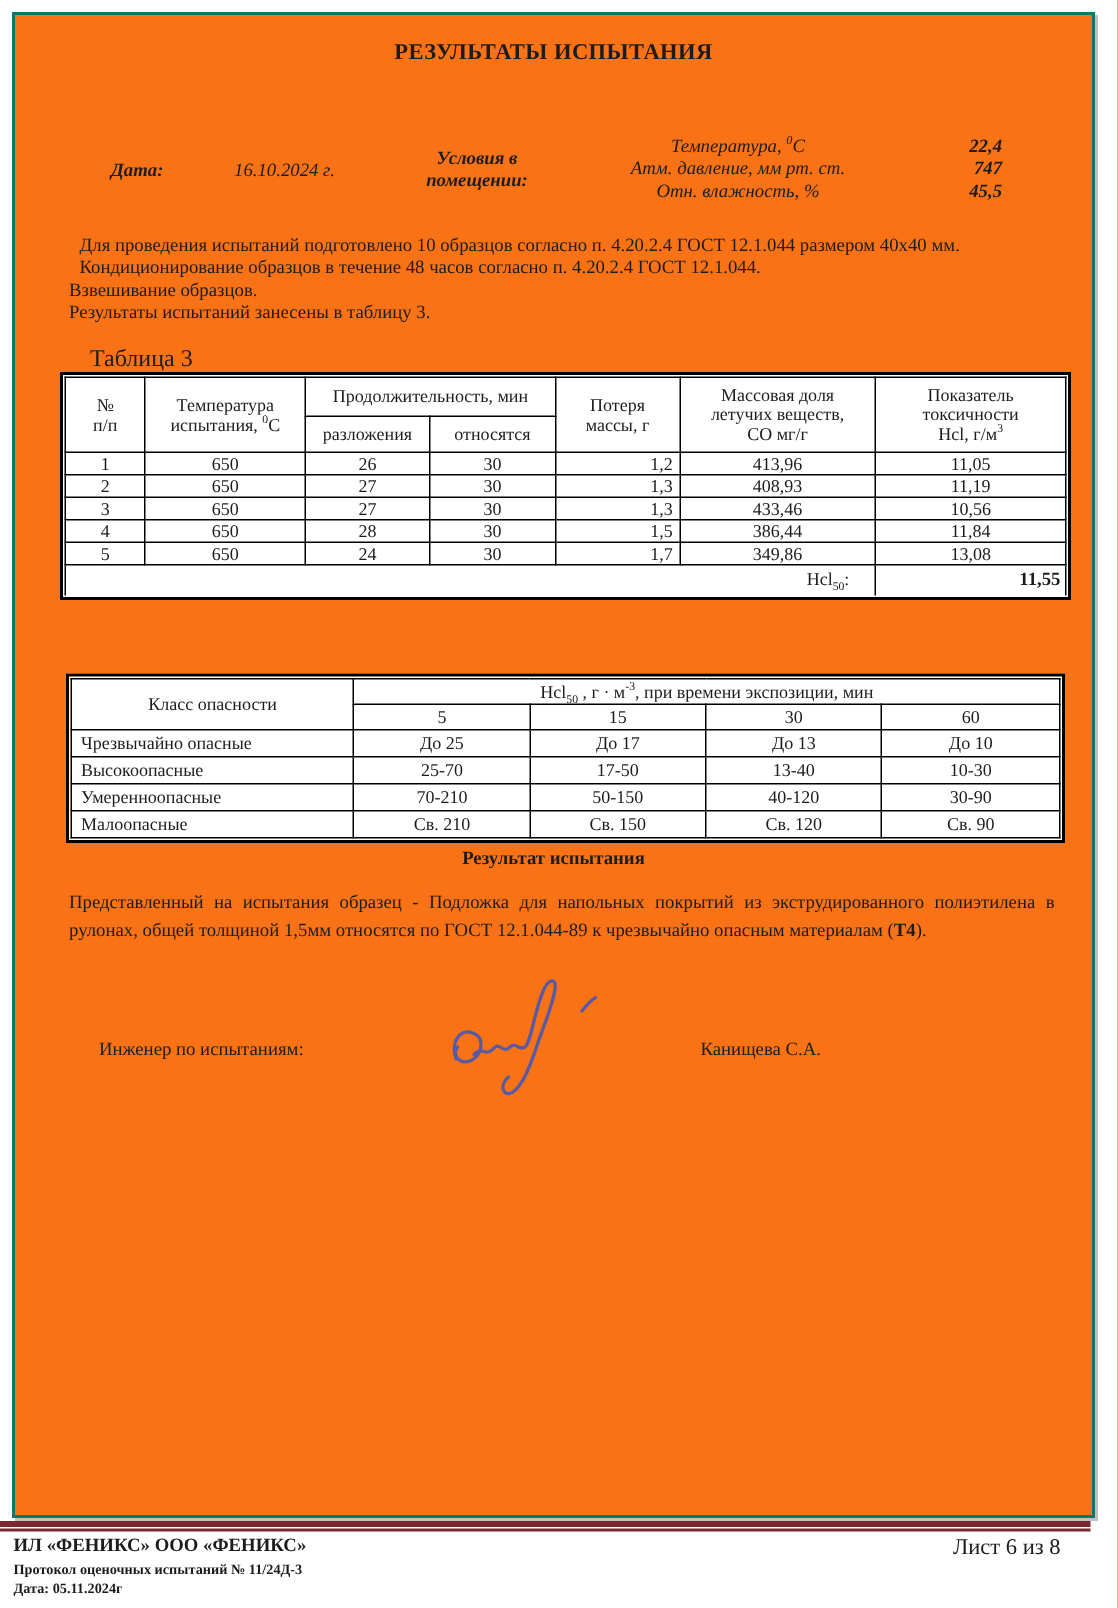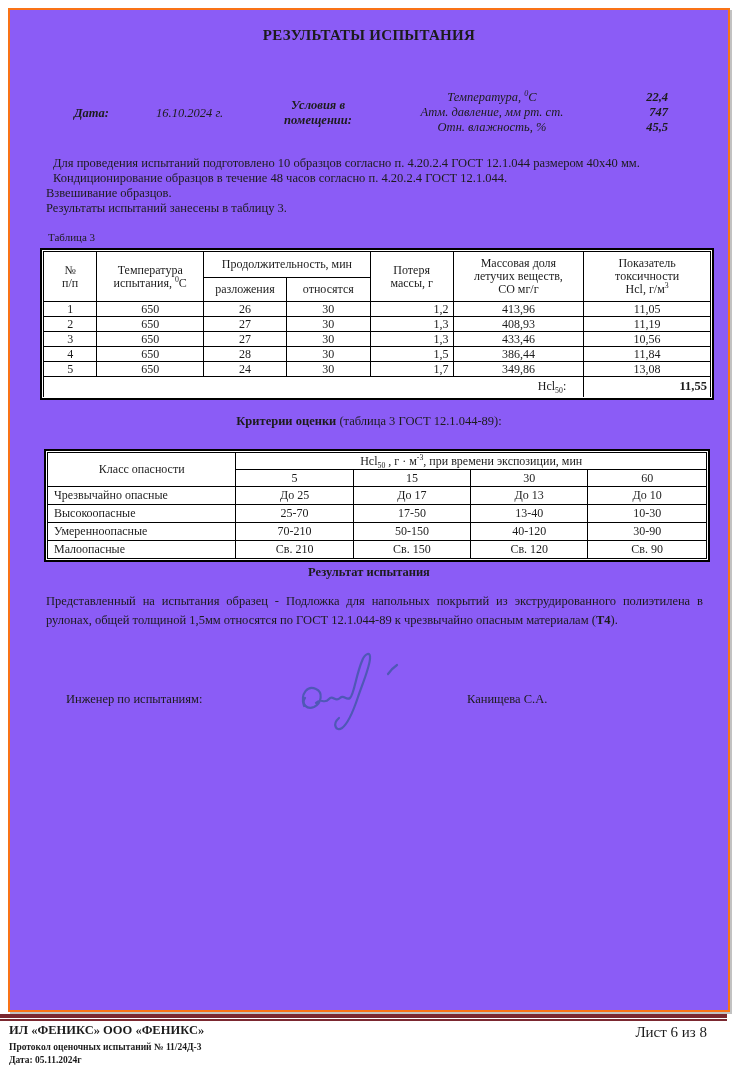--- a/index.html
+++ b/index.html
@@ -3,21 +3,21 @@
 <meta charset="utf-8">
 <style>
   html,body{margin:0;padding:0;}
   body{
     width:745px;height:1072px;position:relative;background:#ffffff;
     font-family:"Liberation Serif","DejaVu Serif",serif;color:#1c1c1c;
     overflow:hidden;
   }
   .sheet{
     position:absolute;left:8px;top:8px;width:722px;height:1004px;
-    border:2px solid #f97316;background:#8b5cf6;box-sizing:border-box;
+    border:2px solid #0f766e;background:#f97316;box-sizing:border-box;
     box-shadow:2px 2px 0 #c2c2c2;
   }
   .abs{position:absolute;}
   
   .title-block{left:0;top:17px;width:100%;text-align:center;}
   .title-l1{font-size:15px;font-weight:bold;letter-spacing:.3px;}
   .title-l2{font-size:13px;font-weight:bold;margin-top:2px;}
   
   .cond{font-style:italic;font-size:12.5px;}
   .cond-date-label{left:64px;top:96px;font-weight:bold;}
@@ -26,21 +26,21 @@
   .cond-params{left:368px;top:80px;width:290px;}
   .cond-row{display:flex;height:15px;line-height:15px;}
   .cond-row .lbl{flex:1;text-align:center;}
   .cond-row .val{width:62px;text-align:right;font-weight:bold;}
   sup{font-size:0.65em;line-height:0;}
   sub{font-size:0.65em;line-height:0;}
   
   .intro{left:36px;top:146px;width:652px;font-size:12.5px;line-height:15px;}
   .intro .ind{padding-left:7px;}
   
-  .tbl-caption{left:38px;top:221px;font-size:11px;}
+  .tbl-caption{left:50px;top:221px;font-size:16px;}
   .tbl-wrap{border:2px solid #000;padding:1px;background:#fff;box-sizing:border-box;}
   .t3-wrap{left:30px;top:238px;width:674px;}
   table{width:100%;border-collapse:collapse;table-layout:fixed;}
   td,th{border:1px solid #000;font-size:12px;font-weight:normal;text-align:center;
         vertical-align:middle;padding:0 3px;box-sizing:border-box;line-height:13px;}
   .t3 thead tr.r1 td,.t3 thead tr.r1 th{height:26px;}
   .t3 thead tr.r2 th{height:24px;}
   .t3 tbody td{height:15px;}
   .t3 .num-r{text-align:right;padding-right:4px;}
   .t3 tfoot td{height:20px;}
@@ -184,23 +184,20 @@
       </tbody>
       <tfoot>
         <tr>
           <td colspan="6" class="foot-label"><span>Hcl</span><sub>50</sub><span>:</span></td>
           <td class="foot-value">11,55</td>
         </tr>
       </tfoot>
     </table>
   </div>
 
-  <div class="abs crit-heading">
-    <b>Критерии оценки</b><span> (таблица 3 ГОСТ 12.1.044-89):</span>
-  </div>
 
   <div class="abs tbl-wrap crit-wrap">
     <table class="crit">
       <colgroup>
         <col style="width:28.6%">
           <col style="width:17.8%">
           <col style="width:17.8%">
           <col style="width:17.8%">
           <col style="width:18%">
       </colgroup>

